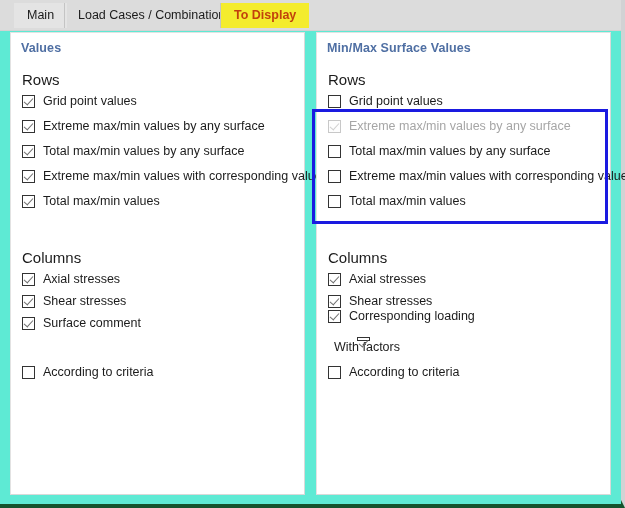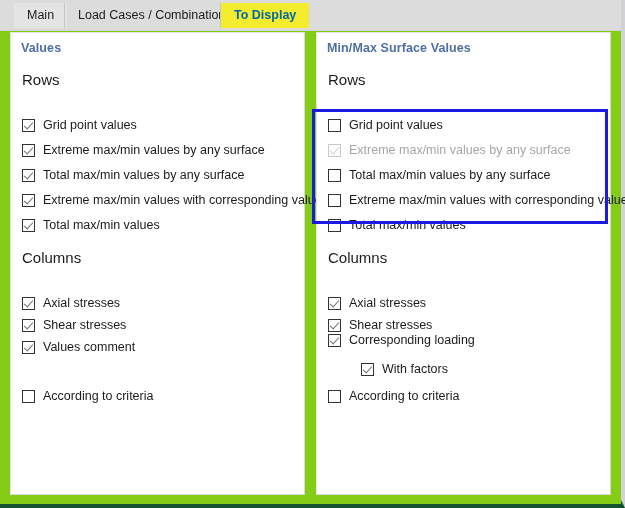--- a/index.html
+++ b/index.html
@@ -47,29 +47,29 @@
     color: #1b1b1b;
     white-space: nowrap;
     text-align: center;
     cursor: default;
   }
   .tab.sep { border-left: 1px solid #c4c4c4; }
   .tab.first { background: #e4e4e4; }
   .tab.active {
     background: #f4ec2e;
     font-weight: bold;
-    color: #0369a1;
+    color: #c2410c;
   }
 
   
   #panels {
     position: absolute;
     left: 0; top: 31px;
     width: 621px; height: 473px;
-    background: #84cc16;
+    background: #5eead4;
   }
   .panel {
     position: absolute;
     top: 1px;
     height: 463px;
     background: #ffffff;
     border: 1px solid #e2e2e2;
     border-right-color: #d9d9d9;
     border-bottom-color: #d9d9d9;
   }
@@ -97,23 +97,22 @@
 
   
   .chk-row {
     position: absolute;
     left: 11px;
     height: 17px;
     display: flex;
     align-items: center;
     white-space: nowrap;
     cursor: default;
-    margin-top: 24px;
-  }
-  .chk-row.indent { left: 44px; }
+  }
+  .chk-row.indent { left: 17px; flex-direction: column; }
 
   .cbox {
     width: 13px; height: 13px;
     min-width: 13px;
     border: 1px solid #333333;
     background: #ffffff;
     position: relative;
     margin-right: 8px;
   }
   .cbox.checked::after {
@@ -194,21 +193,21 @@
           <div class="chk-row" style="top: 238px;">
             <span class="cbox checked"></span>
             <span class="chk-label">Axial stresses</span>
           </div>
           <div class="chk-row" style="top: 260px;">
             <span class="cbox checked"></span>
             <span class="chk-label">Shear stresses</span>
           </div>
           <div class="chk-row" style="top: 282px;">
             <span class="cbox checked"></span>
-            <span class="chk-label">Values comment</span>
+            <span class="chk-label">Surface comment</span>
           </div>
         </div>
       <div id="left-criteria">
           <div class="chk-row" style="top: 331px;">
             <span class="cbox"></span>
             <span class="chk-label">According to criteria</span>
           </div>
         </div>
     </div>
 

